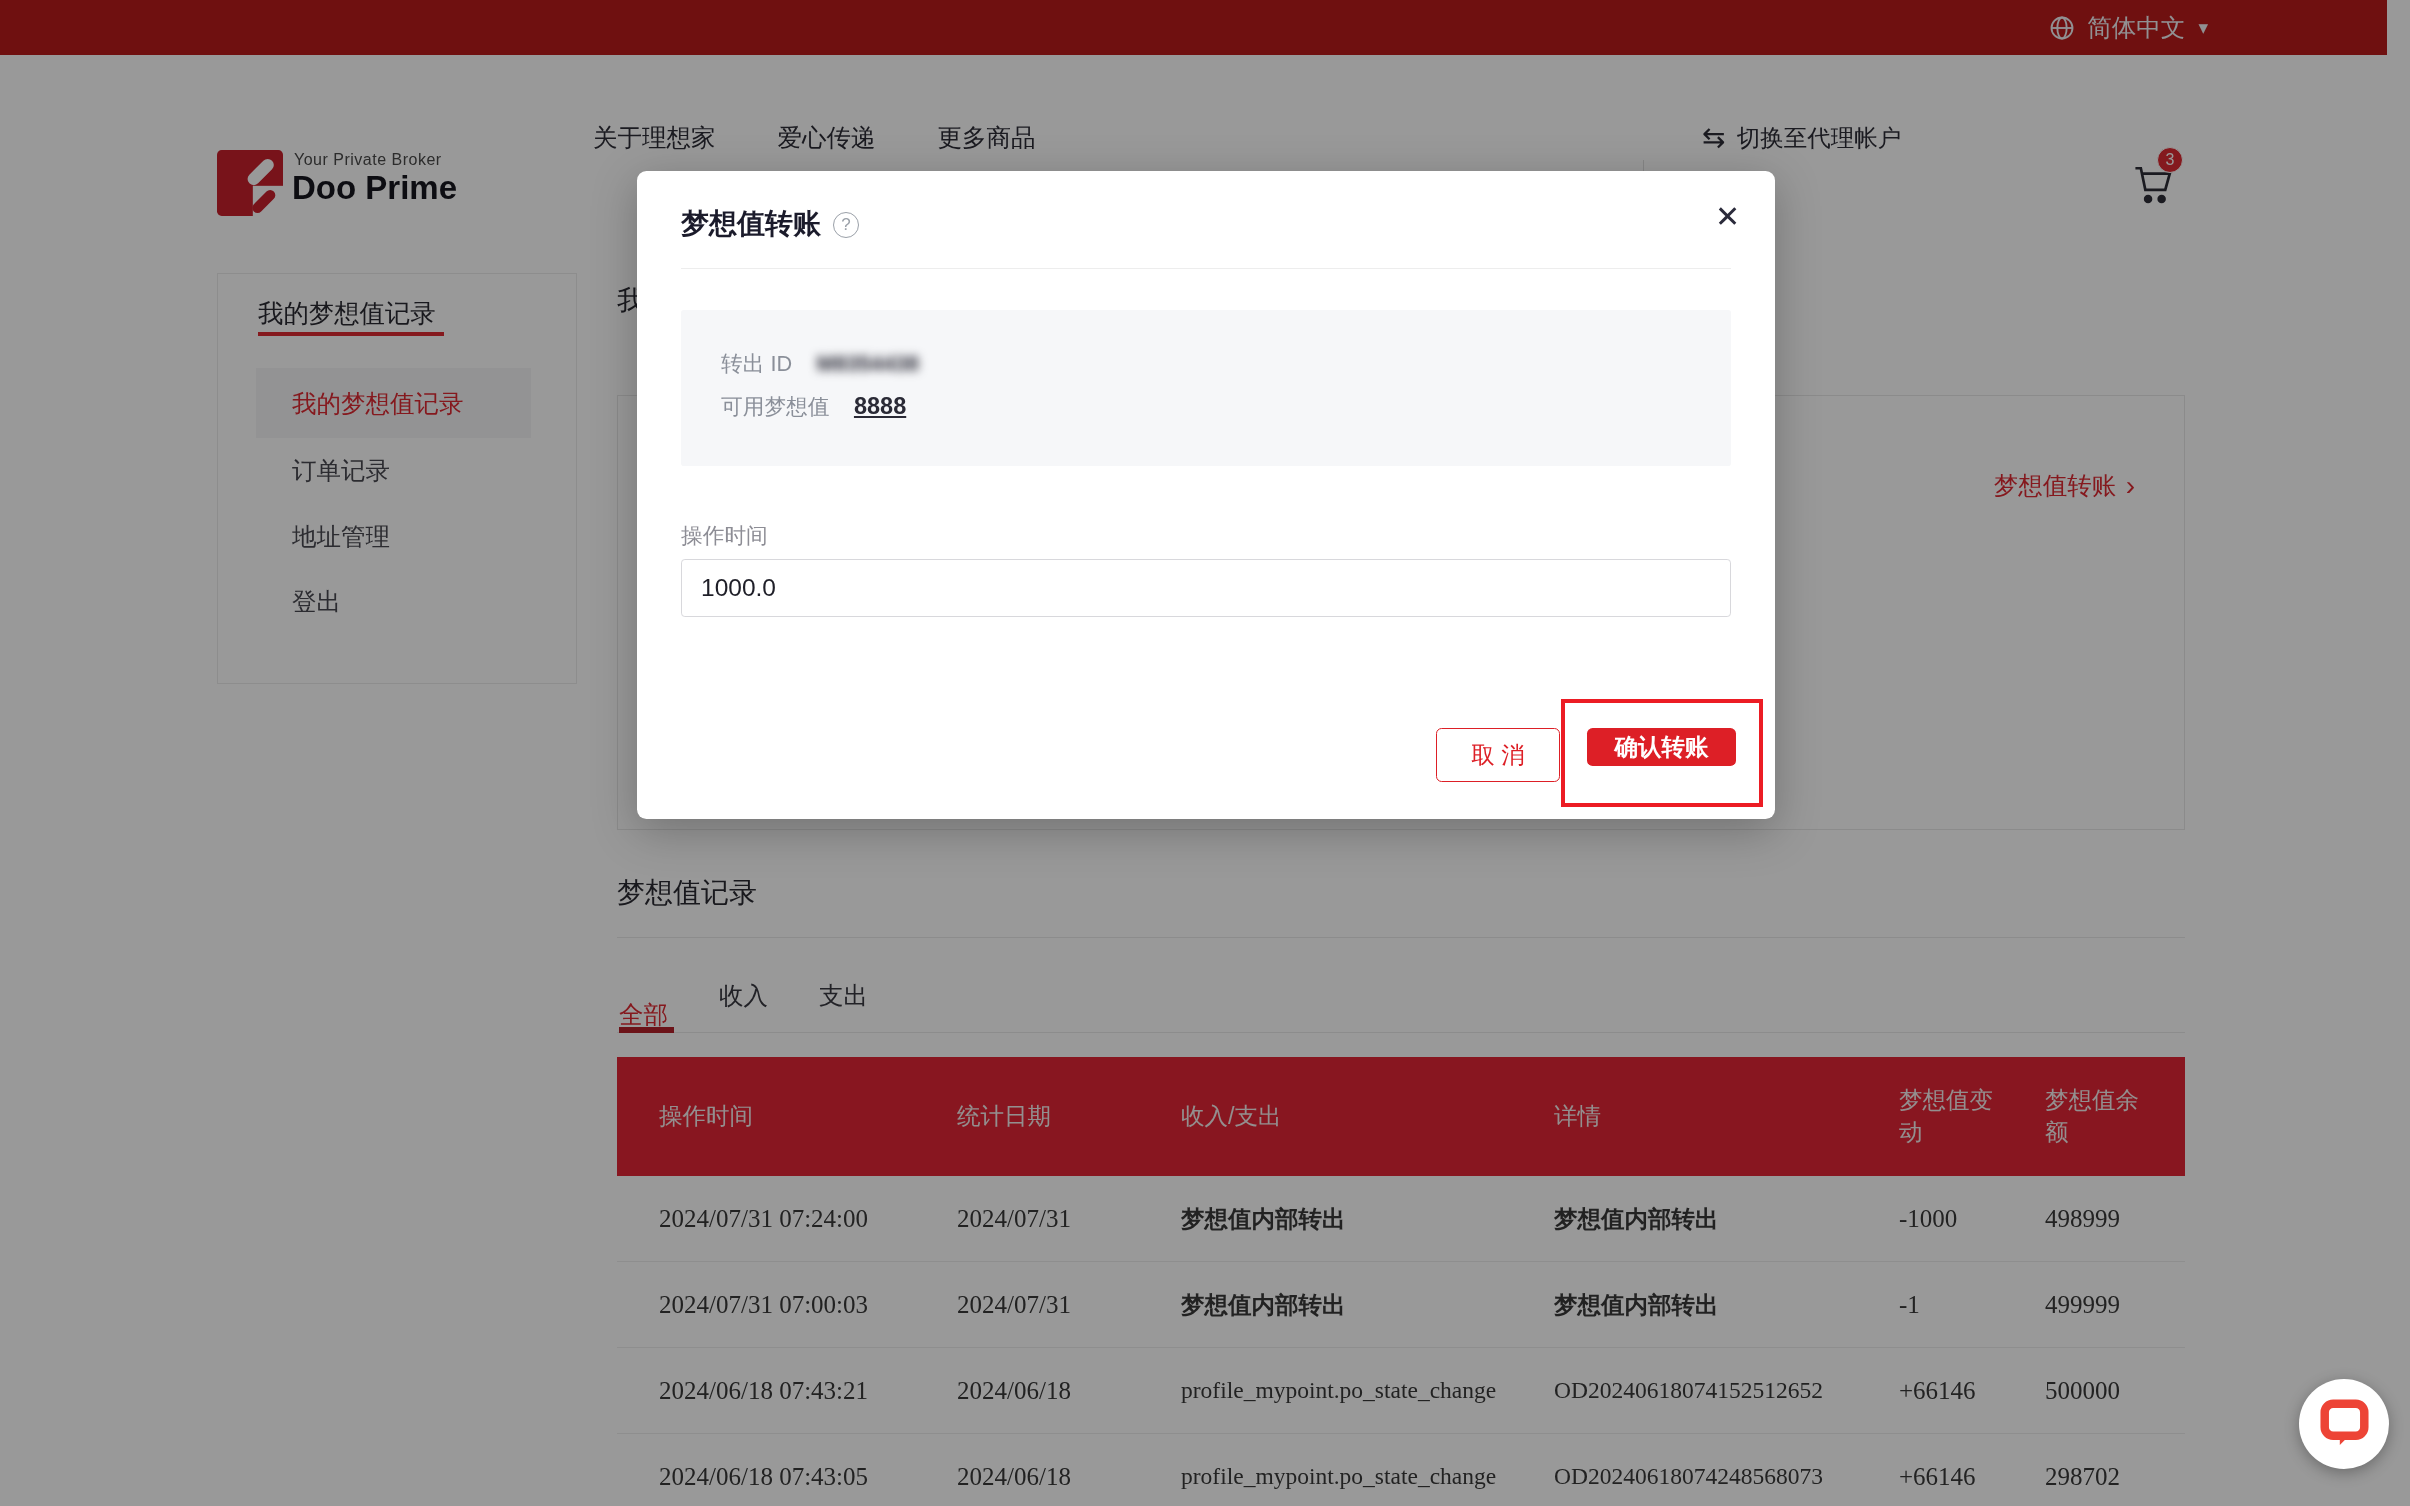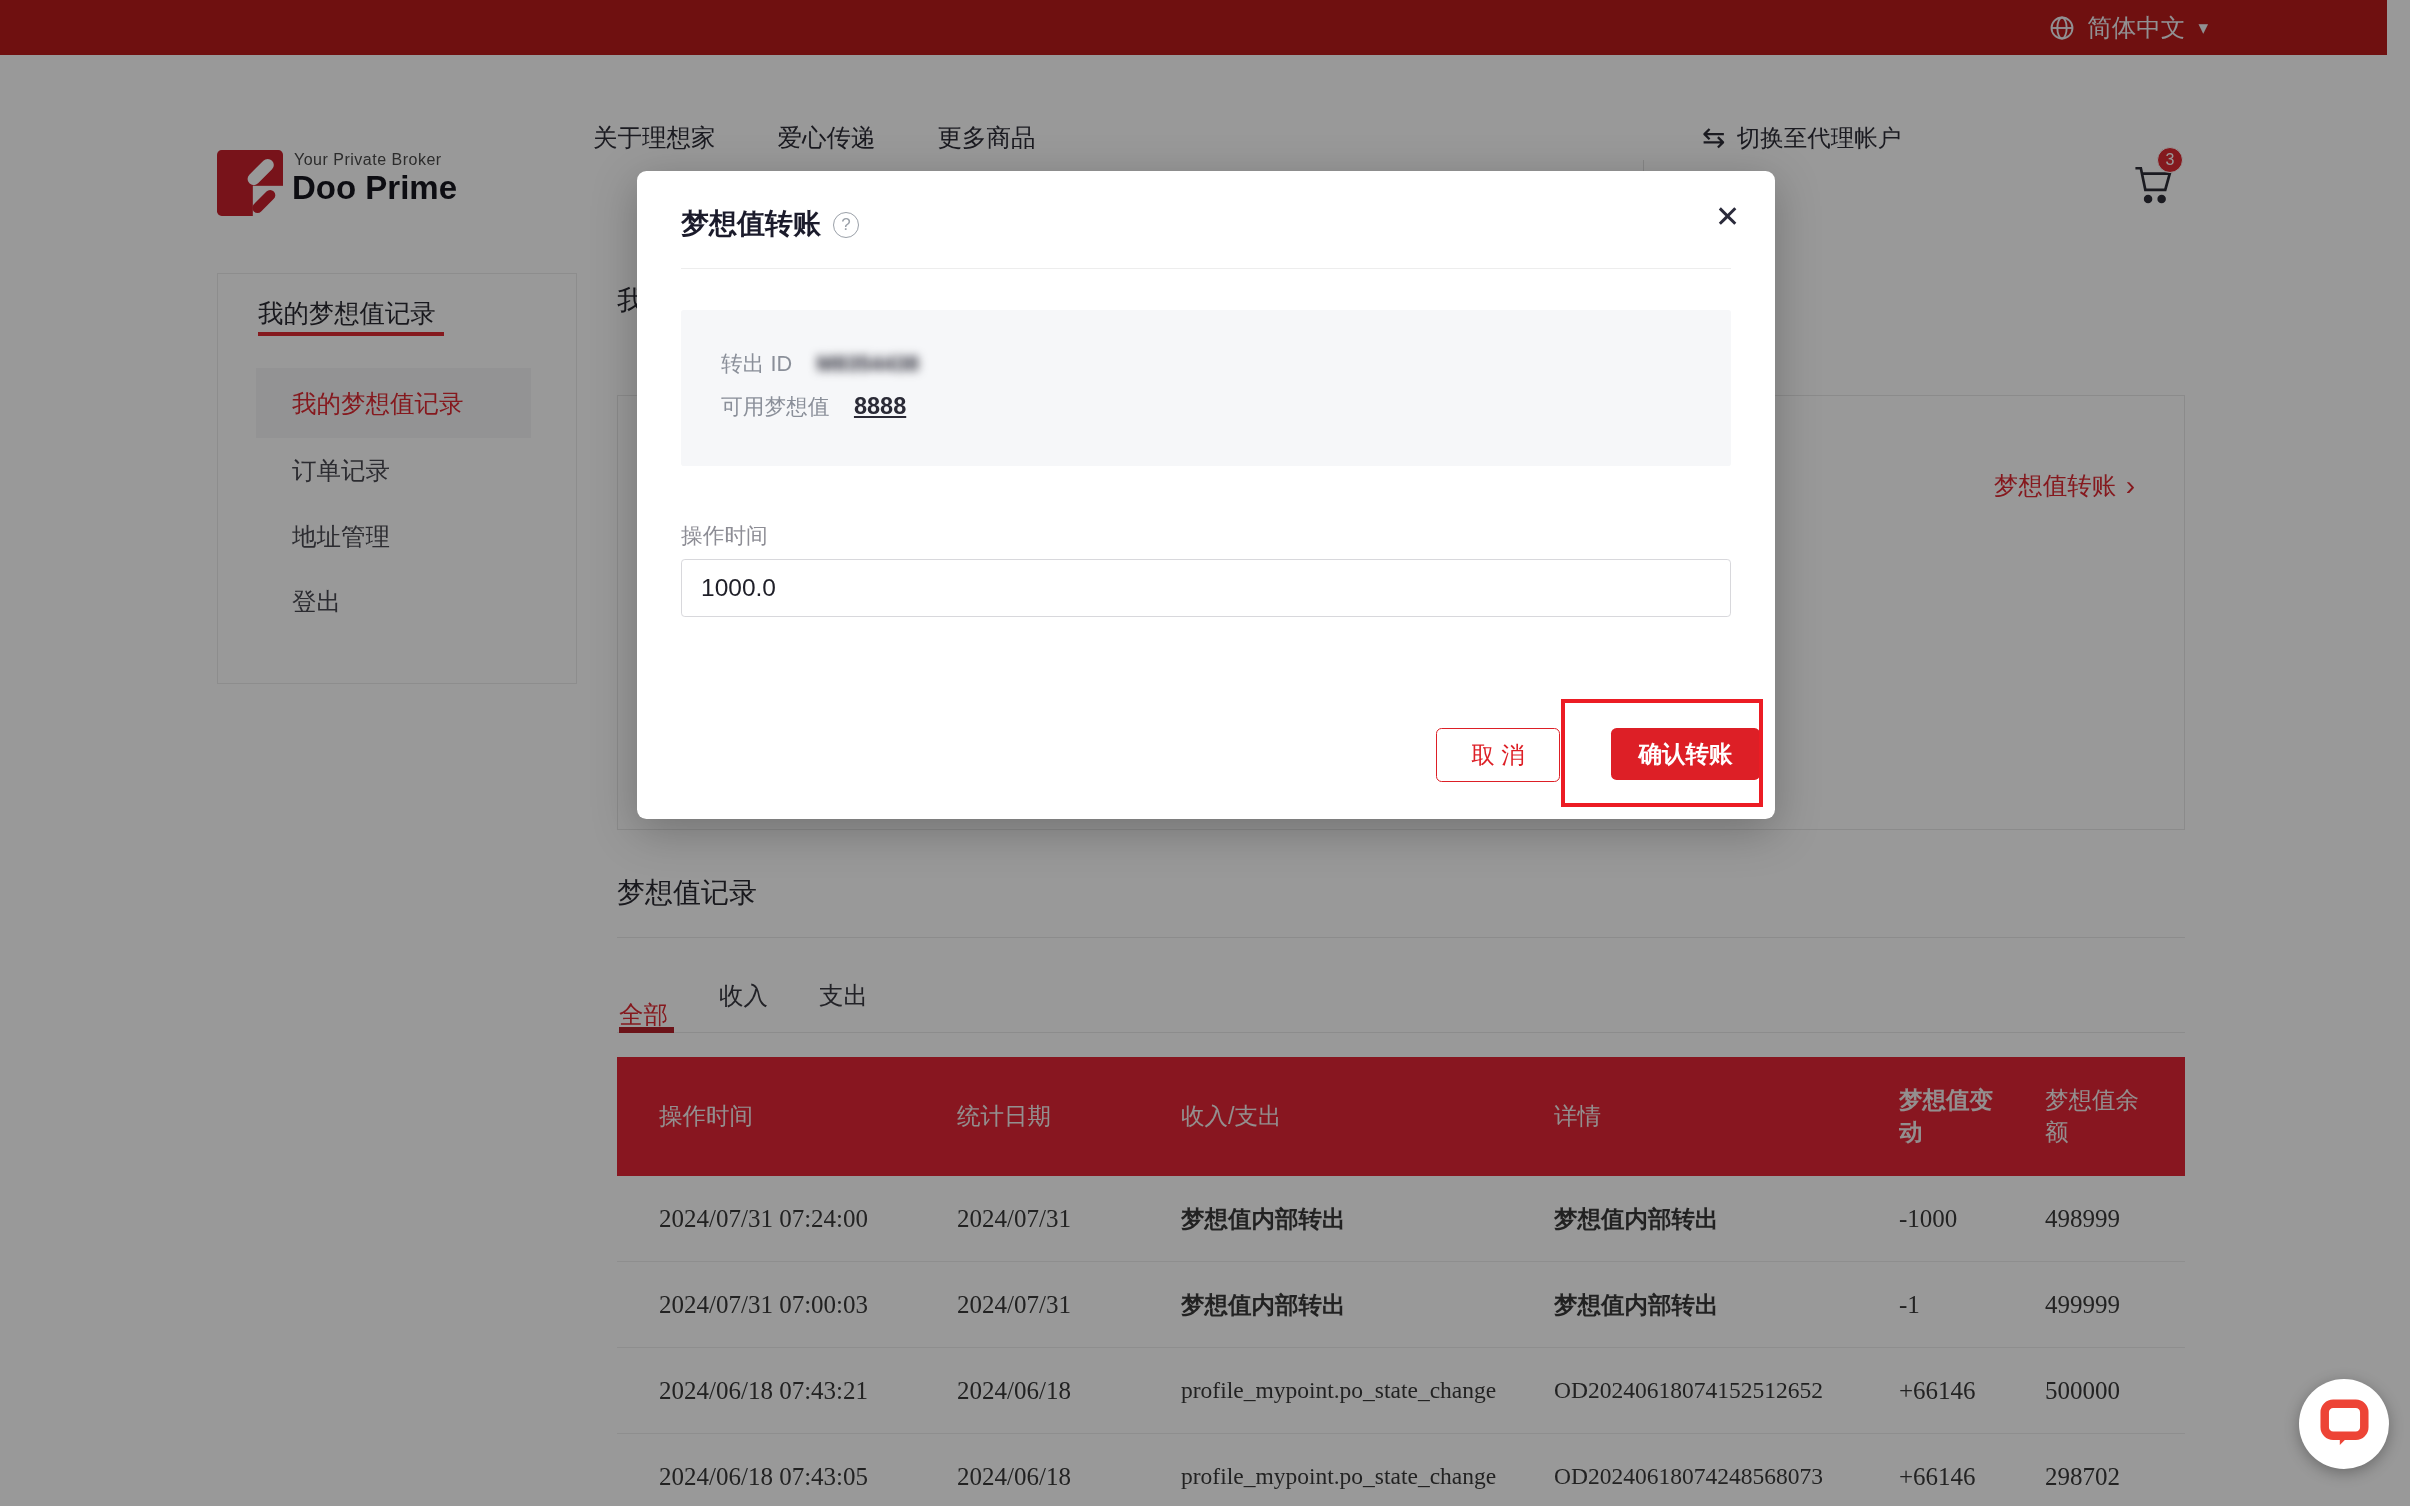--- a/index.html
+++ b/index.html
@@ -61,21 +61,21 @@
   .m-close{position:absolute;left:1070px;top:24.5px;width:41px;height:41px;font-size:30px;color:#2b2b3b;display:flex;align-items:center;justify-content:center;cursor:pointer;}
   .m-divider{position:absolute;left:44px;top:97px;width:1050px;height:0.9px;background:#ededed;}
   .m-info{position:absolute;left:44px;top:139px;width:1050px;height:156px;background:#f6f7f9;border-radius:2.8px;box-sizing:border-box;padding:32px 0 0 40px;}
   .m-info .irow{height:43px;display:flex;align-items:center;font-size:21.7px;color:#8a8f99;}
   .m-info .ival{margin-left:24.5px;color:#2a2a36;font-weight:bold;}
   .blurred{filter:blur(4.7px);}
   .avail-val{font-size:23.5px;color:#1b1b2b;text-decoration:underline;}
   .m-field-label{position:absolute;left:44px;top:350px;font-size:21.7px;color:#8d8d95;}
   .m-input{position:absolute;left:44px;top:388px;width:1050px;height:58px;border:0.9px solid #d8d8dc;border-radius:3.8px;box-sizing:border-box;font-size:24.5px;color:#1f1f28;padding:0 19px;outline:none;font-family:"Liberation Sans",sans-serif;}
   .m-cancel{position:absolute;left:799px;top:557px;width:124px;height:54px;border:1.9px solid #dd1f26;border-radius:5.6px;background:#fff;color:#dd1f26;font-size:23.5px;display:flex;align-items:center;justify-content:center;box-sizing:border-box;cursor:pointer;}
-  .m-confirm{position:absolute;left:950px;top:557px;width:149px;height:52px;border:none;border-radius:5.6px;background:#dd1f26;color:#fff;font-size:23.5px;font-weight:bold;display:flex;align-items:center;justify-content:center;box-sizing:border-box;cursor:pointer;margin-left:24px;}
+  .m-confirm{position:absolute;left:950px;top:557px;width:149px;height:38px;border:none;border-radius:5.6px;background:#dd1f26;color:#fff;font-size:23.5px;font-weight:bold;display:flex;align-items:center;justify-content:center;box-sizing:border-box;cursor:pointer;}
   
   .annotation{position:absolute;left:1561px;top:699px;width:202px;height:108px;border:4.7px solid #ec1c24;box-sizing:border-box;z-index:30;pointer-events:none;}
   
   .chat{position:absolute;left:2299px;top:1379px;width:90px;height:90px;border-radius:50%;background:#fff;box-shadow:0 3.8px 15px rgba(0,0,0,.3);z-index:25;display:flex;align-items:center;justify-content:center;cursor:pointer;}
 </style>
 </head>
 <body>
 
 <div id="screen">
 
@@ -159,21 +159,21 @@
   </div>
   <div class="tabs-line"></div>
   <div class="tab-underline"></div>
 
   <div class="rtable">
     <div class="trow thead">
       <div class="cell">操作时间</div>
       <div class="cell">统计日期</div>
       <div class="cell">收入/支出</div>
       <div class="cell">详情</div>
-      <div class="cell" style="padding-right:38px;font-weight:bold;">梦想值变动</div>
+      <div class="cell" style="padding-right:38px;">梦想值变动</div>
       <div class="cell" style="padding-right:0;">梦想值余额</div>
     </div>
     <div class="tbody">
       <div class="trow">
         <div class="cell serif">2024/07/31 07:24:00</div>
         <div class="cell serif">2024/07/31</div>
         <div class="cell cn-bold">梦想值内部转出</div>
         <div class="cell cn-bold">梦想值内部转出</div>
         <div class="cell serif">-1000</div>
         <div class="cell serif">498999</div>

